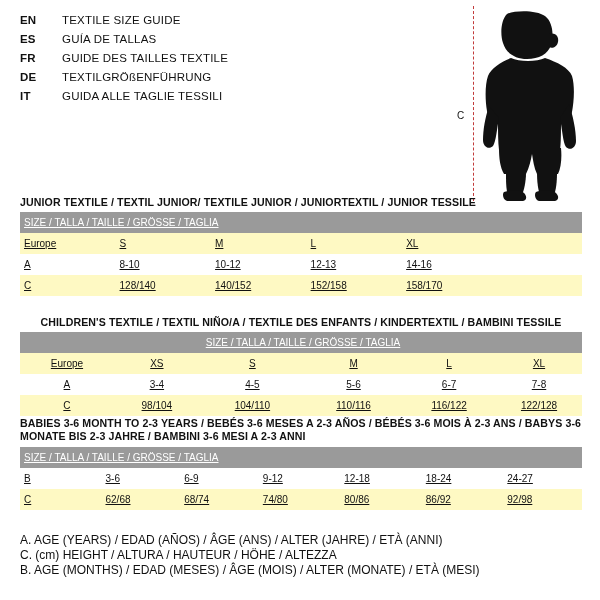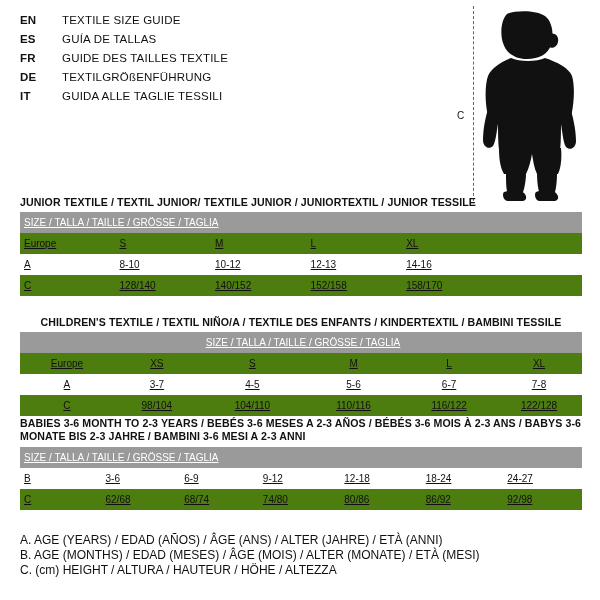--- a/index.html
+++ b/index.html
@@ -105,21 +105,21 @@
     height: 17px;
     text-decoration: underline;
   }
   tr.head-row td {
     background: #9a9a9a;
     color: #ffffff;
     font-size: 10px;
     font-weight: normal;
   }
   tr.shade td {
-    background: #4d7c0f;
+    background: #fef9c3;
   }
   tr.plain td {
     background: #ffffff;
   }
   td.first-col {
     padding-left: 4px;
   }
 
   
   .legend {
@@ -247,21 +247,21 @@
         <tr class="shade">
           <td class="first-col">Europe</td>
           <td>XS</td>
           <td>S</td>
           <td>M</td>
           <td>L</td>
           <td>XL</td>
         </tr>
         <tr class="plain">
           <td class="first-col">A</td>
-          <td>3-7</td>
+          <td>3-4</td>
           <td>4-5</td>
           <td>5-6</td>
           <td>6-7</td>
           <td>7-8</td>
         </tr>
         <tr class="shade">
           <td class="first-col">C</td>
           <td>98/104</td>
           <td>104/110</td>
           <td>110/116</td>
@@ -305,17 +305,17 @@
           <td>80/86</td>
           <td>86/92</td>
           <td>92/98</td>
         </tr>
       </tbody>
     </table>
   </div>
 
   <div class="legend">
     <div class="legend-line">A. AGE (YEARS) / EDAD (AÑOS) / ÂGE (ANS) / ALTER (JAHRE) / ETÀ (ANNI)</div>
+    <div class="legend-line">C. (cm) HEIGHT / ALTURA / HAUTEUR / HÖHE / ALTEZZA</div>
     <div class="legend-line">B. AGE (MONTHS) / EDAD (MESES) / ÂGE (MOIS) / ALTER (MONATE) / ETÀ (MESI)</div>
-    <div class="legend-line">C. (cm) HEIGHT / ALTURA / HAUTEUR / HÖHE / ALTEZZA</div>
   </div>
 
 </div>
 
 </body></html>

